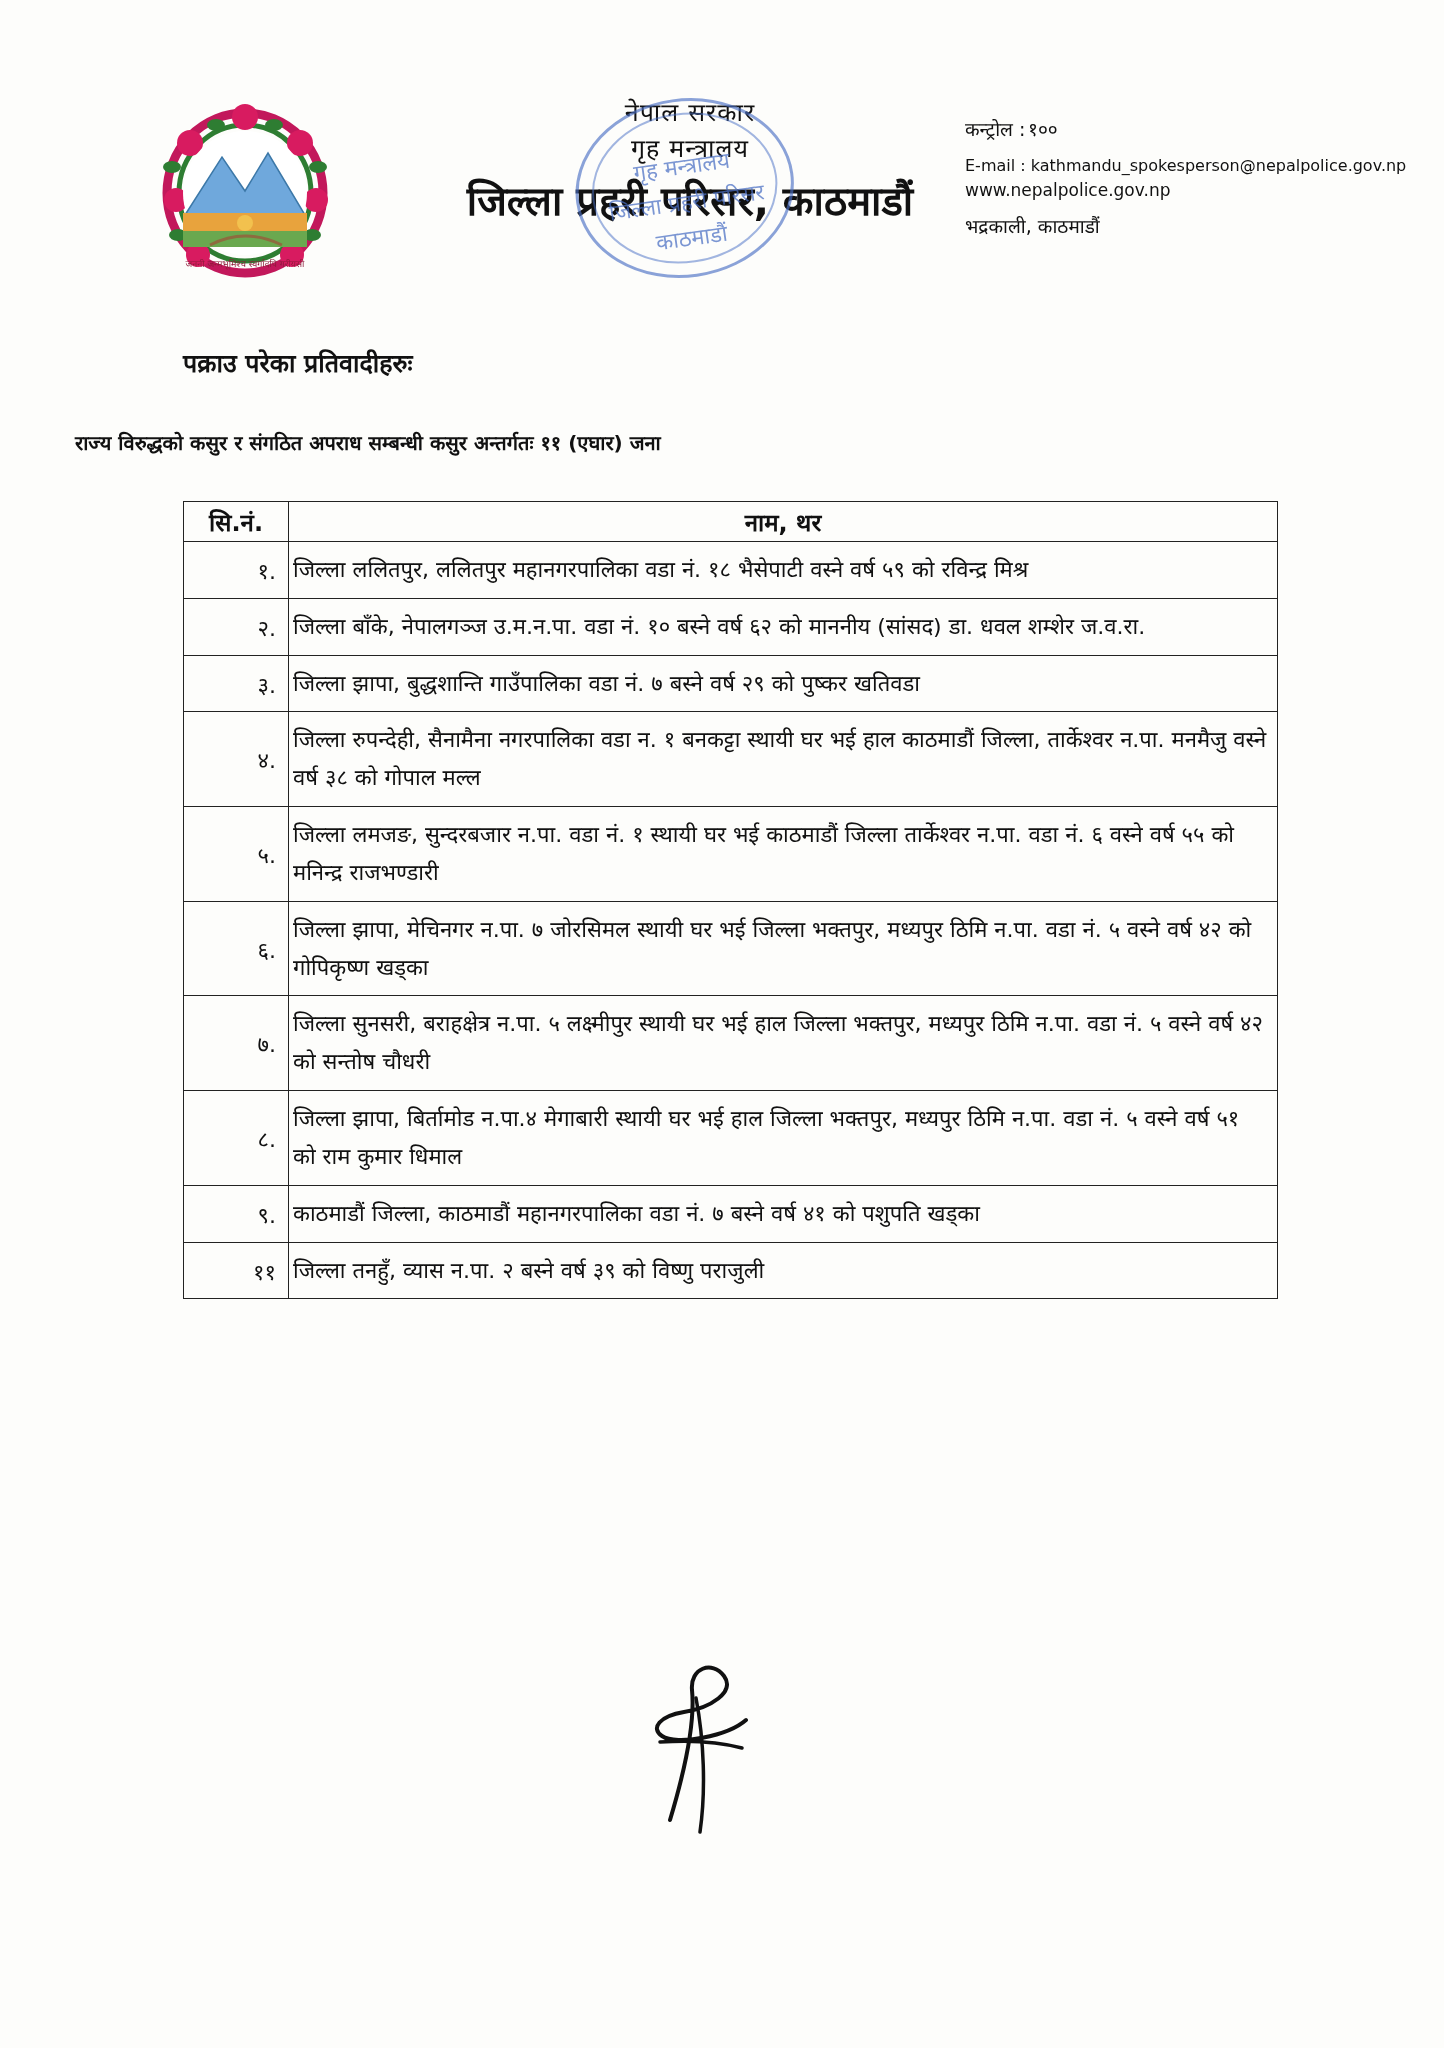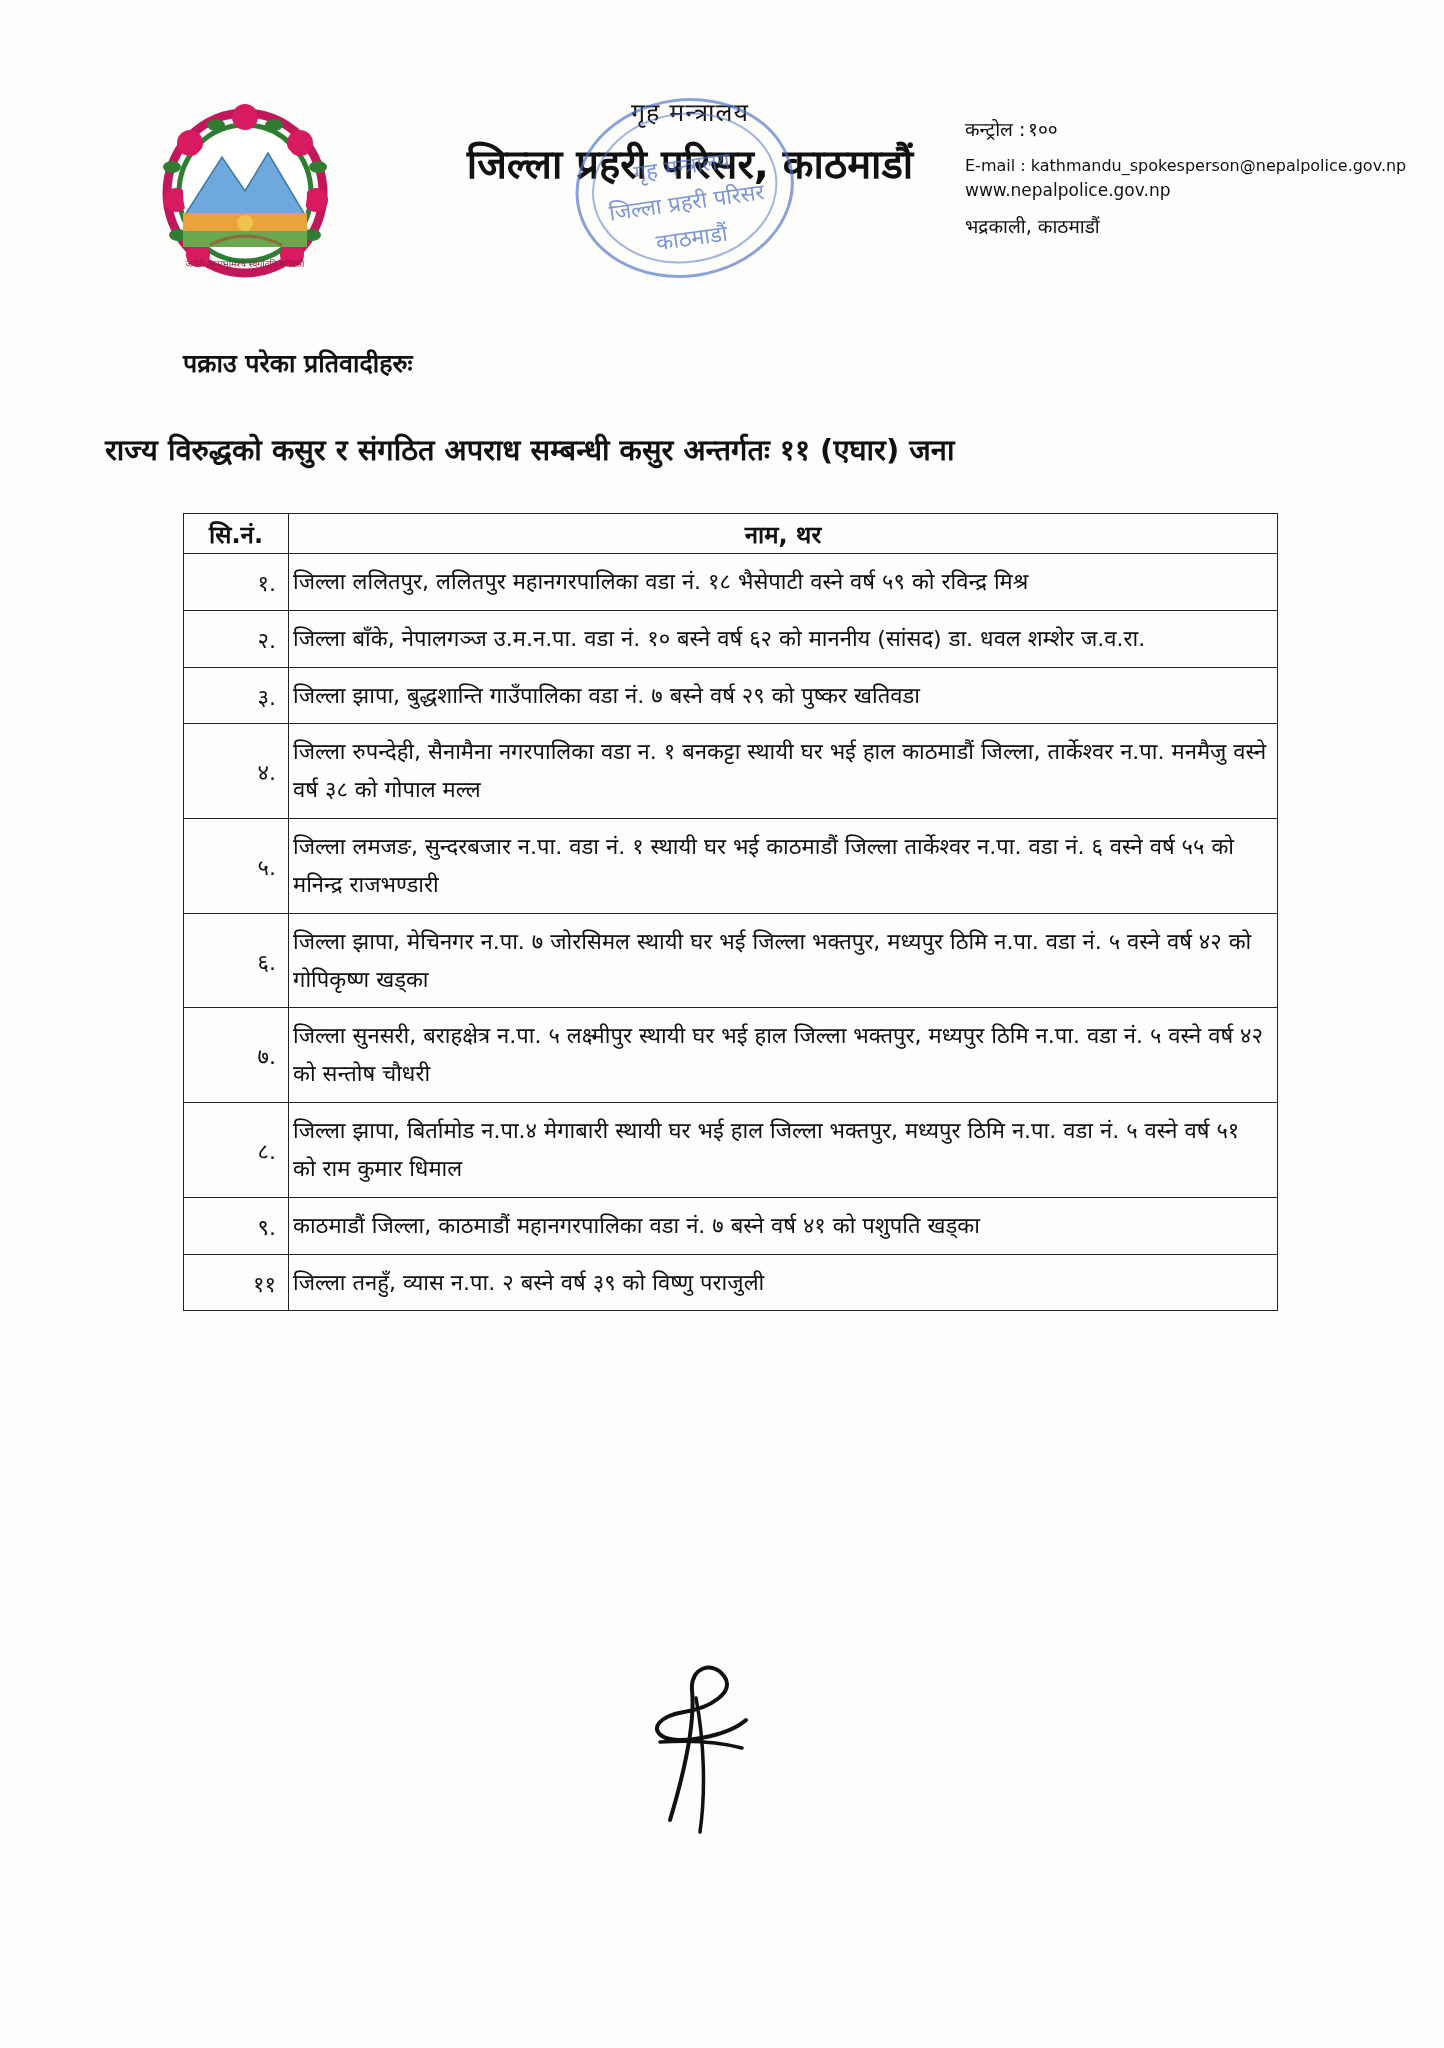--- a/index.html
+++ b/index.html
@@ -101,22 +101,22 @@
     width: 100%;
   }
   .sec-title {
     margin-left: 183px;
     font-size: 25px;
     font-weight: bold;
     color: #111;
     margin-top: 45px;
   }
   .sec-sub {
-    margin-left: 105px;
-    font-size: 29px;
+    margin-left: 75px;
+    font-size: 20px;
     font-weight: bold;
     color: #111;
     margin-top: 50px;
   }
 
   table.listing {
     margin: 45px 0 0 183px;
     width: 1095px;
     border-collapse: collapse;
     table-layout: fixed;
@@ -188,20 +188,21 @@
         <path d="M35 120 L72 62 L95 96 L118 58 L155 120 Z" fill="none" stroke="#3c78a8" stroke-width="1.5"></path>
         <rect x="33" y="118" width="124" height="20" fill="#e8a33d"></rect>
         <rect x="33" y="136" width="124" height="16" fill="#6aa84f"></rect>
         <path d="M60 150 q35 -18 72 0" fill="none" stroke="#8e6b3f" stroke-width="3"></path>
         <circle cx="95" cy="128" r="8" fill="#f2c14e"></circle>
         <text x="95" y="172" font-size="9" fill="#8e1b3a" text-anchor="middle" font-family="DejaVu Sans, sans-serif">जननी जन्मभूमिश्च स्वर्गादपि गरीयसी</text>
       </svg>
     </div>
 
     <div class="header-center">
+      <div class="gov-line1">नेपाल सरकार</div>
       <div class="gov-line2">गृह मन्त्रालय</div>
       <div class="office-title">जिल्ला प्रहरी परिसर, काठमाडौं</div>
     </div>
 
     <div class="stamp">
       <svg viewBox="0 0 320 230" width="320" height="230">
         <g transform="rotate(-8 160 120)">
           <ellipse cx="160" cy="118" rx="108" ry="88" fill="none" stroke="#4a6fc4" stroke-width="3" opacity=".75"></ellipse>
           <ellipse cx="160" cy="118" rx="92" ry="74" fill="none" stroke="#4a6fc4" stroke-width="2" opacity=".6"></ellipse>
           <text x="160" y="104" font-size="22" fill="#4a6fc4" opacity=".85" text-anchor="middle" font-family="DejaVu Sans, sans-serif">गृह मन्त्रालय</text>

